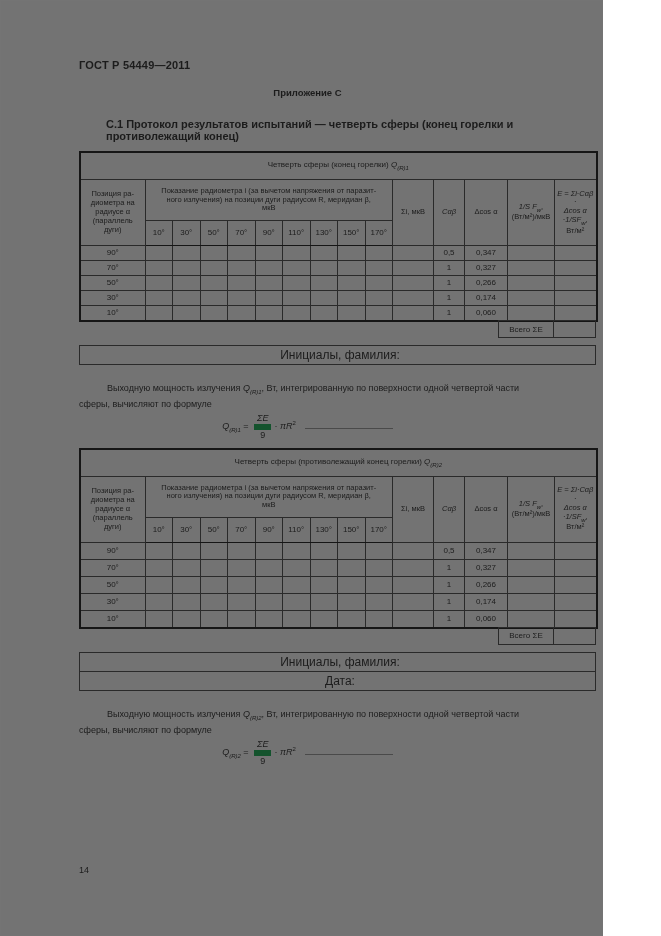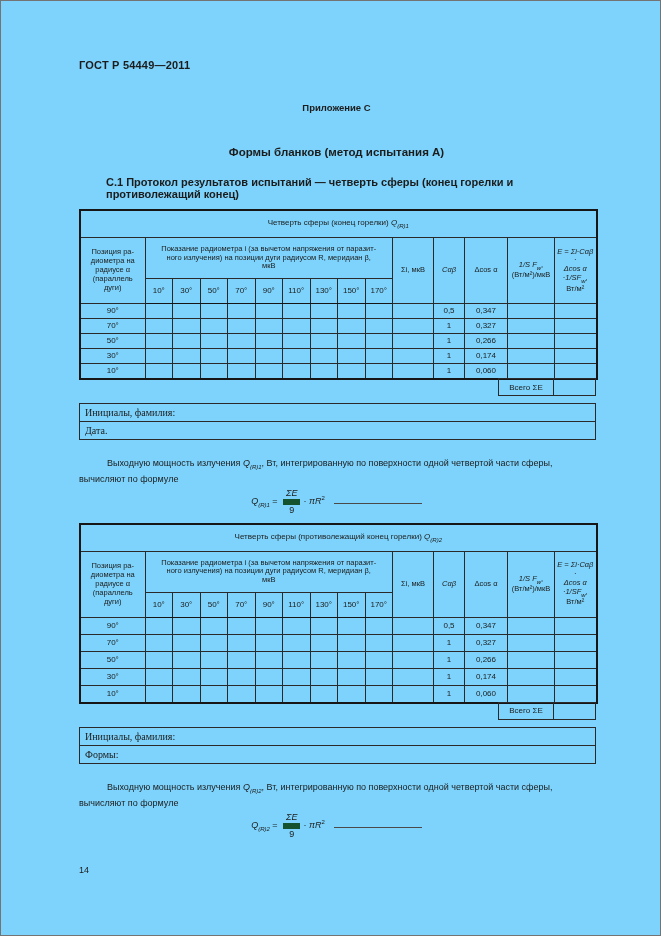--- a/index.html
+++ b/index.html
@@ -1,21 +1,21 @@
 <!DOCTYPE html>
 <html><head>
 <meta charset="utf-8">
 <style>
   html,body{margin:0;padding:0;background:#fff;}
-  .page{position:relative;width:661px;height:936px;box-sizing:border-box;
-        border:1px solid #747474;background:#7dd3fc;
+  .page{position:relative;width:603px;height:936px;box-sizing:border-box;
+        border:1px solid #747474;background:#737373;
         padding:58px 66px 0 78px;
         font-family:"Liberation Sans",sans-serif;color:#1c1c1c;}
   .std{font-size:11px;font-weight:bold;letter-spacing:.2px;}
-  .appendix{text-align:center;font-weight:bold;font-size:9.5px;line-height:14px;margin-top:30px;}
+  .appendix{text-align:center;font-weight:bold;font-size:9.5px;line-height:14px;margin-top:15px;}
   .doc-title{text-align:center;font-weight:bold;font-size:11.5px;margin-top:31px;}
   .section-h{font-weight:bold;font-size:11px;margin-top:18px;padding-left:27px;}
 
   table.frm{border-collapse:collapse;table-layout:fixed;width:517px;border:2px solid #161616;margin-top:9px;}
   table.frm td,table.frm th{border:1px solid #2a2a2a;padding:0;margin:0;
         font-size:8px;font-weight:normal;text-align:center;vertical-align:middle;line-height:1.18;}
   tr.cap td{height:26px;font-size:8px;border-bottom:1px solid #2a2a2a;}
   tr.hdr th{height:40px;font-size:7.5px;}
   th.poshead{font-size:7.6px;}
   tr.degs th{height:24px;border-bottom:1.5px solid #161616;}
@@ -25,42 +25,41 @@
   tr.dr.last td{border-bottom:2px solid #161616;}
   .it{font-style:italic;}
   sub{font-size:6px;} sup{font-size:6px;}
 
   .total-row{width:517px;display:flex;justify-content:flex-end;margin-top:-2px;}
   .total-row .tl{box-sizing:border-box;width:56px;height:18px;border:1px solid #2a2a2a;
         display:flex;align-items:center;justify-content:center;font-size:8px;}
   .total-row .tb{box-sizing:border-box;width:42px;height:18px;border:1px solid #2a2a2a;border-left:none;}
 
   table.sig{border-collapse:collapse;width:517px;border:1.5px solid #161616;margin-top:7px;}
-  table.sig td{border:1px solid #2a2a2a;font-size:10px;text-align:left;padding:2px 0 2px 5px;height:13px;font-family:Liberation Serif, serif;}
+  table.sig td{border:1px solid #2a2a2a;font-size:12px;text-align:center;padding:2px 0 2px 5px;height:13px;}
 
   p.para{font-size:9px;line-height:12px;text-indent:28px;margin:17px 0 0 0;}
   .formula{text-align:center;font-size:9px;margin-top:3px;height:26px;}
   .frac{display:inline-flex;flex-direction:column;vertical-align:middle;margin:0 3px;text-align:center;line-height:11px;}
   .frac .num{border-bottom:6px solid #14532d;padding:0 3px;}
   .blankline{display:inline-block;width:88px;height:9px;border-bottom:1px solid #4a4a4a;margin-left:9px;}
   .gap2{margin-top:20px;}
   .pagenum{position:absolute;left:78px;top:864px;font-size:9px;}
 </style>
 </head>
 <body>
 
 <div class="page">
 
   <div class="std">ГОСТ Р 54449—2011</div>
 
   <div class="appendix">
     <div>Приложение С</div>
   </div>
 
-  <div class="doc-title">Формы бланков (метод испытания А)</div>
 
   <div class="section-h">С.1  Протокол результатов испытаний — четверть сферы (конец горелки и противолежащий конец)</div>
 
   <table class="frm t1">
     <colgroup>
       <col style="width:65px">
         <col style="width:27.5px">
         <col style="width:27.5px">
         <col style="width:27.5px">
       <col style="width:27.5px">
@@ -202,23 +201,20 @@
   <div class="total-row">
     <div class="tl">Всего ΣE</div>
     <div class="tb"></div>
   </div>
 
   <table class="sig">
     <tbody>
         <tr>
           <td>Инициалы, фамилия:</td>
         </tr>
-    <tr>
-          <td>Дата.</td>
-        </tr>
   </tbody>
     </table>
 
   <p class="para"><span>Выходную мощность излучения </span><span class="it">Q</span><sub class="it">(R)1</sub><span>, Вт, интегрированную по поверхности одной четвертой части сферы, вычисляют по формуле</span></p>
 
   <div class="formula">
     <span class="it">Q</span><sub class="it">(R)1</sub><span> = </span><span class="frac">
         <span class="num it">ΣE</span>
         <span class="den">9</span>
       </span><span>·</span><span class="it"> πR</span><sup>2</sup><span class="blankline"></span>
@@ -370,21 +366,21 @@
     <div class="tl">Всего ΣE</div>
     <div class="tb"></div>
   </div>
 
   <table class="sig">
     <tbody>
         <tr>
           <td>Инициалы, фамилия:</td>
         </tr>
     <tr>
-          <td>Формы:</td>
+          <td>Дата:</td>
         </tr>
   </tbody>
     </table>
 
   <p class="para"><span>Выходную мощность излучения </span><span class="it">Q</span><sub class="it">(R)2</sub><span>, Вт, интегрированную по поверхности одной четвертой части сферы, вычисляют по формуле</span></p>
 
   <div class="formula">
     <span class="it">Q</span><sub class="it">(R)2</sub><span> = </span><span class="frac">
         <span class="num it">ΣE</span>
         <span class="den">9</span>

